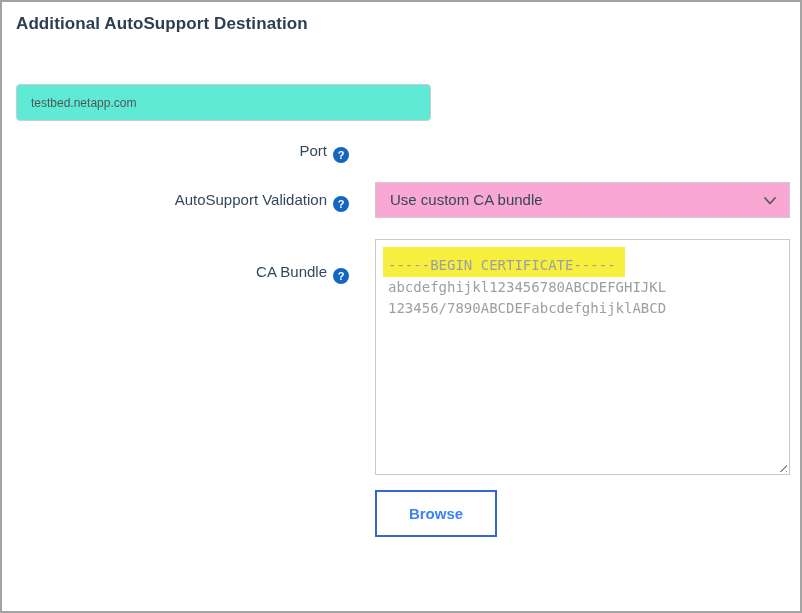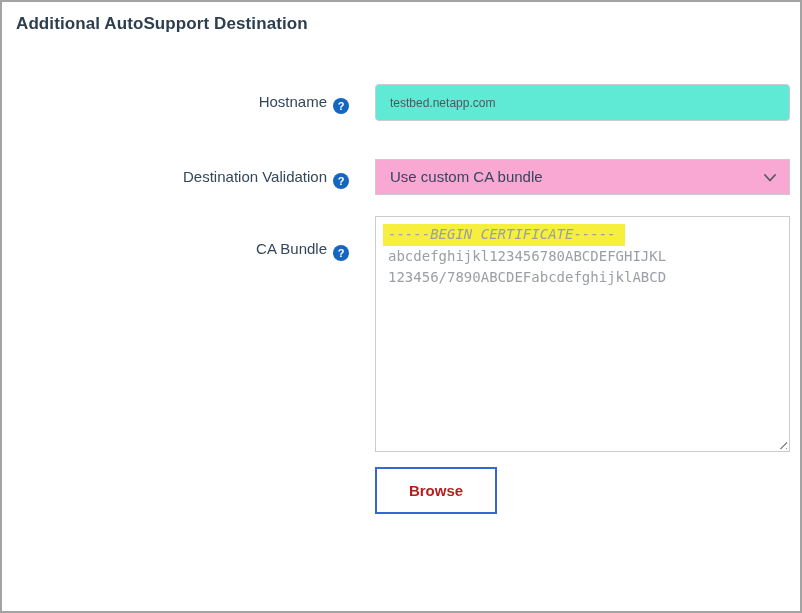--- a/index.html
+++ b/index.html
@@ -115,72 +115,71 @@
     font-size: 14px;
     line-height: 21px;
     color: #9aa0a5;
     cursor: text;
     overflow: hidden;
   }
   .ca-line { white-space: pre; }
   .ca-line span { display: inline-block; }
   .ca-line span.hl {
     background: #f7ef3d;
-    padding: 0 9px 1px 5px;
+    padding: 8px 9px 1px 5px;
     margin-left: -5px;
-    font-style: italic;
   }
   .resize-grip {
     position: absolute;
     right: 2px; bottom: 2px;
     width: 11px; height: 11px;
     background: repeating-linear-gradient(-45deg, #8f8f8f 0 1px, transparent 1px 4px);
     clip-path: polygon(100% 0, 100% 100%, 0 100%);
     cursor: nwse-resize;
   }
 
   .browse-row { margin-top: 15px; }
   .browse-btn {
     margin-left: 359px;
     width: 122px;
     height: 47px;
     background: #ffffff;
     border: 2px solid #3567d2;
-    color: #b91c1c;
+    color: #3b82f6;
     font-family: "Liberation Sans", sans-serif;
     font-size: 15px;
     font-weight: 600;
     cursor: pointer;
   }
 </style>
 </head>
 <body>
 
 <div class="screen">
 
   <div class="page-title">Additional AutoSupport Destination</div>
 
   <div class="form">
 
 
     <div class="row row-hostname">
-      <div class="label-cell">
-        <span>Hostname</span><span class="help-icon">?</span>
-      </div>
       <div class="control-cell">
         <input type="text" class="text-input" value="testbed.netapp.com" style="">
       </div>
     </div>
 
     <div class="row row-port">
+      <div class="label-cell">
+        <span>Port</span><span class="help-icon">?</span>
+      </div>
     </div>
 
     <div class="row row-certval">
       <div class="label-cell">
-        <span>Destination Validation</span><span class="help-icon">?</span>
+        <span>AutoSupport Validation</span><span class="help-icon">?</span>
       </div>
       <div class="control-cell">
         <div class="select-box">
           <span>Use custom CA bundle</span>
           <svg class="chevron" viewBox="0 0 12 8">
               <polyline points="1,1 6,6.5 11,1" fill="none" stroke="#555b61" stroke-width="1.8" stroke-linecap="round" stroke-linejoin="round"></polyline>
             </svg>
         </div>
       </div>
     </div>

